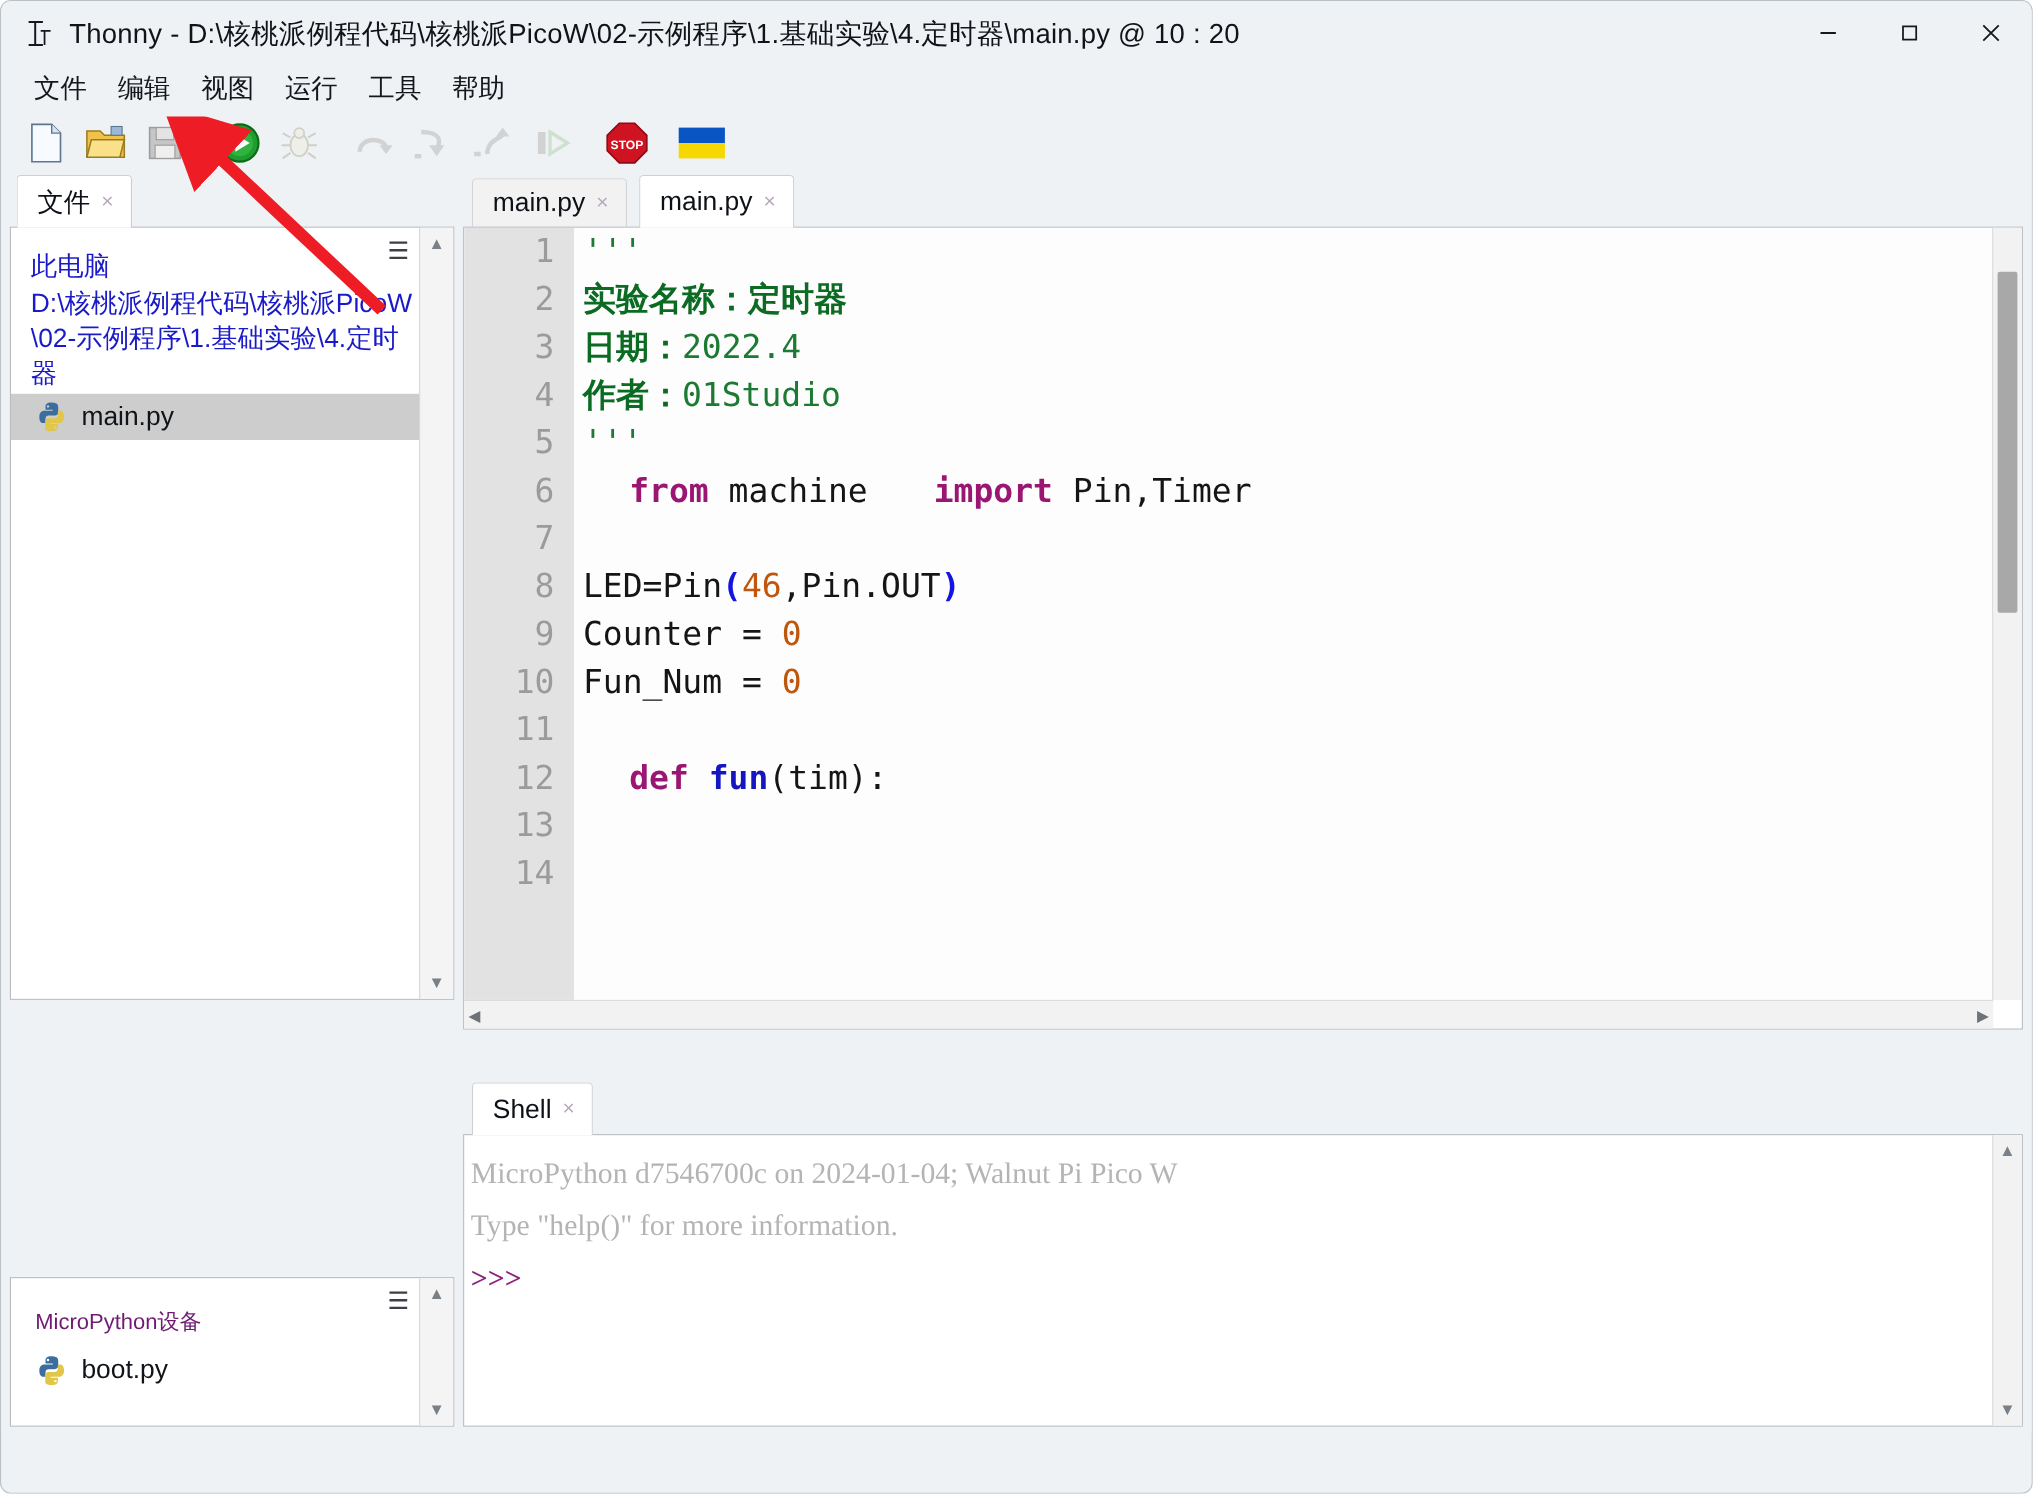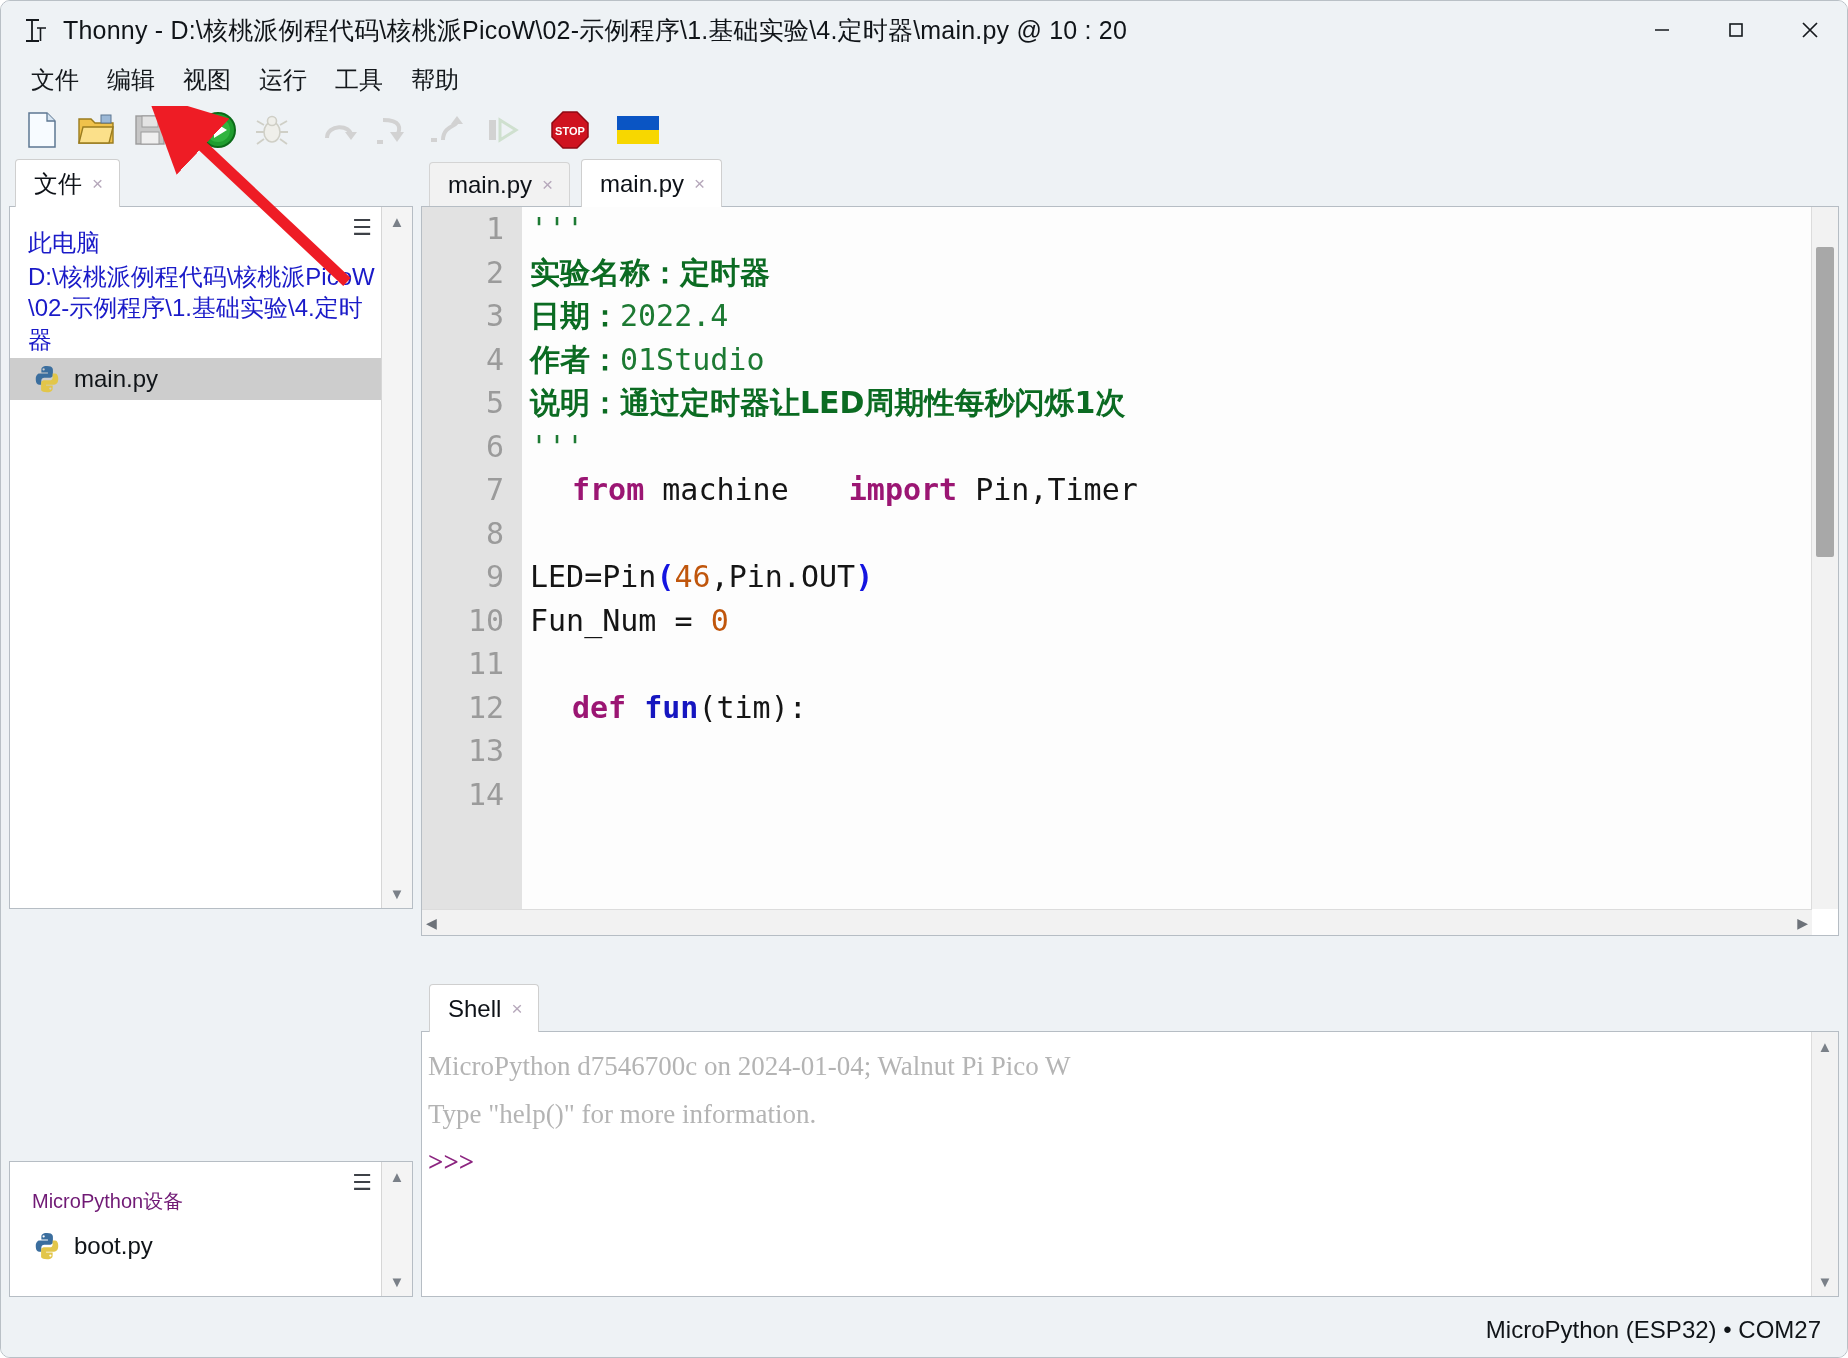--- a/index.html
+++ b/index.html
@@ -437,25 +437,25 @@
             <div class="gline">11</div>
             <div class="gline">12</div>
             <div class="gline">13</div>
             <div class="gline">14</div>
           </div>
           <div class="codearea">
             <div class="cline"><span class="str">'''</span></div>
             <div class="cline"><span class="cn-bold">实验名称：定时器</span></div>
             <div class="cline"><span class="cn-bold">日期：</span><span class="str">2022.4</span></div>
             <div class="cline"><span class="cn-bold">作者：</span><span class="str">01Studio</span></div>
-            <div class="cline"><span class="cn-bold">说明：通过定时器让LED周期性每秒闪烁1次</span></div>
             <div class="cline"><span class="str">'''</span></div>
             <div class="cline"><span class="kw">from</span> machine <span class="kw">import</span> Pin,Timer</div>
             <div class="cline">&nbsp;</div>
             <div class="cline">LED=Pin<span class="paren">(</span><span class="num">46</span>,Pin.OUT<span class="paren">)</span></div>
+            <div class="cline">Counter = <span class="num">0</span></div>
             <div class="cline">Fun_Num = <span class="num">0</span></div>
             <div class="cline">&nbsp;</div>
             <div class="cline"><span class="kw">def</span> <span class="fname">fun</span>(tim):</div>
           </div>
         </div>
         <div class="ed-vscroll">
           <div class="ed-vthumb"></div>
         </div>
         <div class="ed-hscroll">
           <span>◀</span>
@@ -478,23 +478,20 @@
           </div>
           <div class="sh-vscroll">
             <div class="sc-arrow">▲</div>
             <div class="sc-arrow">▼</div>
           </div>
         </div>
       </div>
     </div>
   </div>
 
-  <div class="statusbar">
-    <span>MicroPython (ESP32)  •  COM27</span>
-  </div>
 
   <svg class="red-arrow" width="210" height="190" viewBox="0 0 210 190">
     <defs>
       <marker id="ahead" markerWidth="7" markerHeight="7" refX="3" refY="3.5" orient="auto">
         <path d="M0,0 L7,3.5 L0,7 Z" fill="#ee1c25"></path>
       </marker>
     </defs>
     <line x1="196" y1="176" x2="28" y2="18" stroke="#ee1c25" stroke-width="11" marker-end="url(#ahead)"></line>
   </svg>
 

